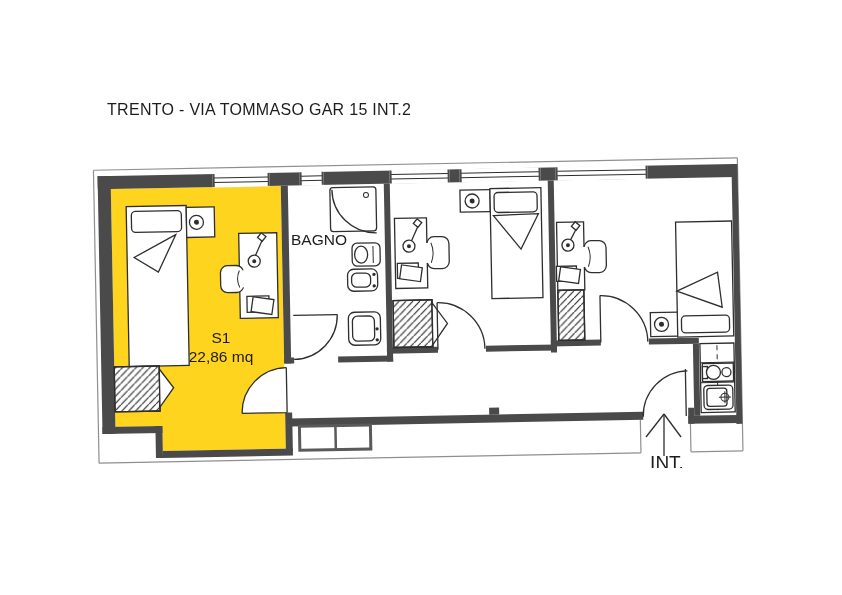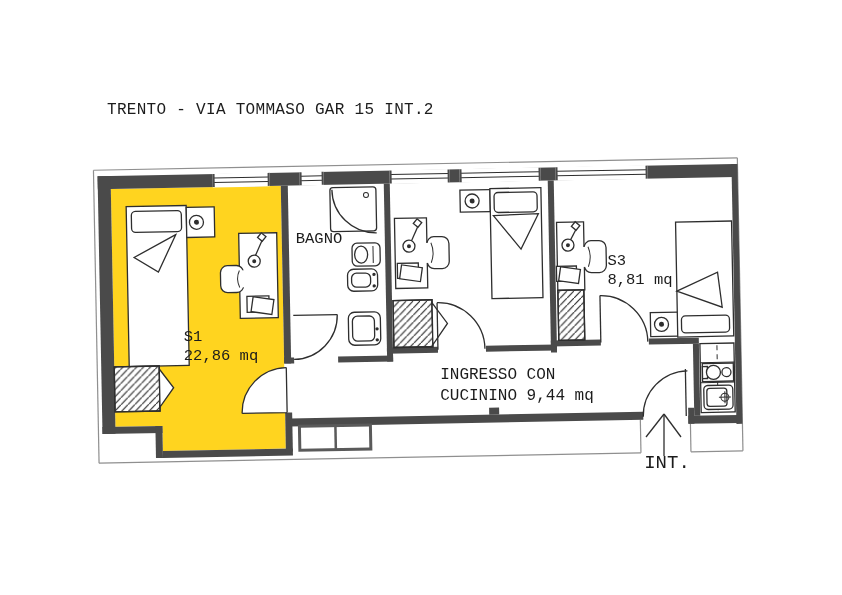--- a/index.html
+++ b/index.html
@@ -1,19 +1,19 @@
 <!DOCTYPE html>
 <html style="--highlight: #FFD41F; --walls: #4a4a4a; --furniture: #2e2e2e; --outline: #8f8f8f; --text: #1c1c1c; --paper: #ffffff;"><head>
 <meta charset="utf-8">
 <style>
   html,body{margin:0;padding:0;background:#fff;}
   .stage{position:relative;width:842px;height:468px;background:var(--paper,#fff);overflow:hidden;
-         font-family:Liberation Mono, monospace;color:var(--text,#1c1c1c);}
+         font-family:Liberation Sans, sans-serif;color:var(--text,#1c1c1c);}
   .plan-svg{position:absolute;left:0;top:0;}
-  .lbl{position:absolute;transform:translate(-50%,-50%);text-align:left;white-space:nowrap;
+  .lbl{position:absolute;transform:translate(-50%,-50%);text-align:center;white-space:nowrap;
        font-size:15.5px;line-height:1.25;color:var(--text,#1c1c1c);}
   .title{position:absolute;left:107px;top:101px;font-size:16px;letter-spacing:.3px;}
   .ing{font-size:16px;line-height:1.3;}
   .ent{font-size:19px;line-height:1.4;}
   
   .wall{fill:var(--walls,#4a4a4a);}
   .fw{fill:#ffffff;stroke:var(--furniture,#2e2e2e);stroke-width:1.3;}
   .ln{fill:none;stroke:var(--furniture,#2e2e2e);stroke-width:1.3;}
   .thin{stroke-width:1;}
   .outline{fill:none;stroke:var(--outline,#8f8f8f);stroke-width:1.2;}
@@ -270,28 +270,20 @@
   <div class="title">TRENTO - VIA TOMMASO GAR 15 INT.2</div>
 
   <div class="lbl" style="left:319px;top:240px;">BAGNO</div>
 
   <div class="lbl" style="left:221px;top:347px;">
     <div>S1</div>
     <div>22,86 mq</div>
   </div>
 
 
-  <div class="lbl" style="left:640px;top:271px;">
-    <div>S3</div>
-    <div>8,81 mq</div>
-  </div>
-
-  <div class="lbl ing" style="left:517px;top:386px;">
-    <div>INGRESSO CON</div>
-    <div>CUCININO 9,44 mq</div>
-  </div>
+
 
   <div class="lbl ent" style="left:667px;top:477px;">
     <div>INT.</div>
     <div>2</div>
   </div>
 
 </div>
 
 </body></html>

